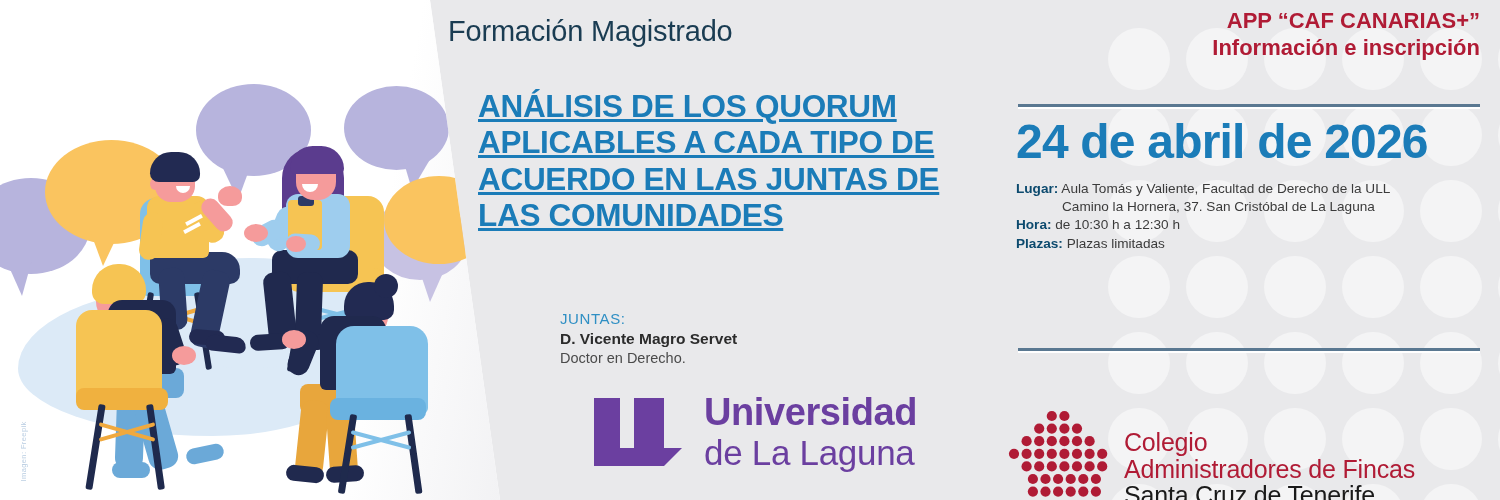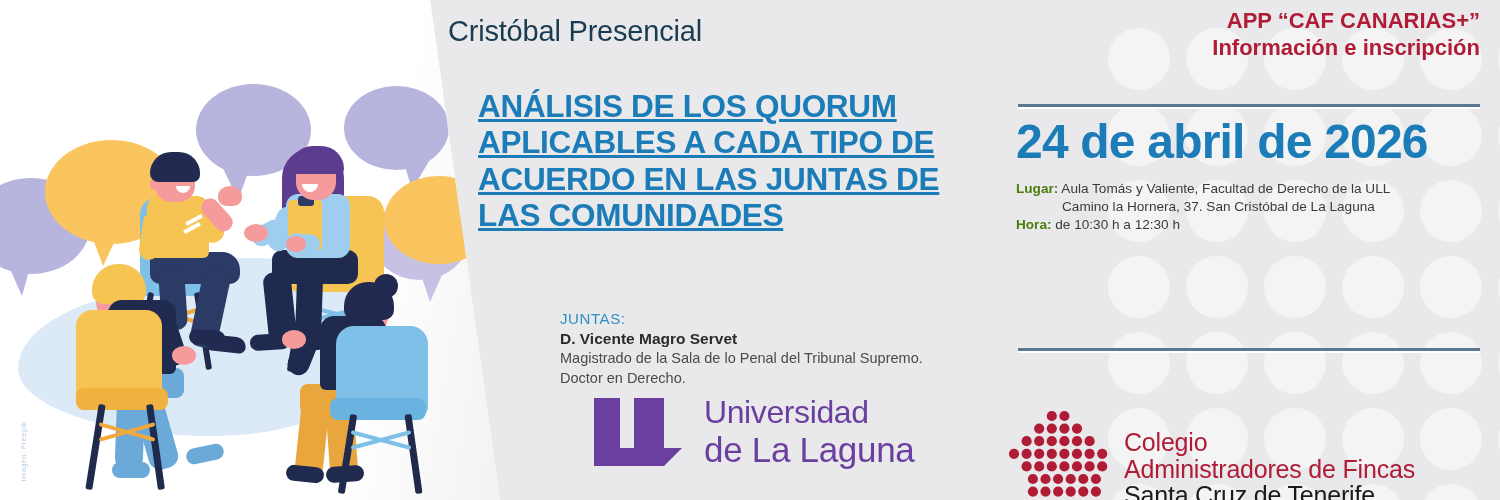--- a/index.html
+++ b/index.html
@@ -174,21 +174,21 @@
   .title div{ white-space:nowrap;text-decoration:underline; }
   .ponente-block{ position:absolute; left:130px; top:310px; width:420px; }
   .ponente-label{ color:#2f8fc4; font-size:15px; letter-spacing:.6px; }
   .ponente-name{ color:#2b2b2b; font-size:15.5px; font-weight:bold; margin-top:3px; }
   .ponente-role{ color:#4a4a4a; font-size:14.5px; line-height:1.32; margin-top:1px; }
 
   
   .ull{ position:absolute; left:160px; top:392px; display:flex; align-items:center; gap:18px; }
   .ull-mark{ width:96px; height:78px; }
   .ull-txt{ color:#6b3fa0; line-height:1.0; }
-  .ull-txt .l1{ font-size:32px; font-weight:normal; letter-spacing:-0.4px; }
+  .ull-txt .l1{ font-size:38px; font-weight:bold; letter-spacing:-0.4px; }
   .ull-txt .l2{ font-size:35px; letter-spacing:-0.3px; margin-top:4px; }
 
   
   .right{
     position:absolute; left:1000px; top:0; width:500px; height:500px;
     overflow:hidden;
   }
   .dotgrid{ position:absolute; inset:0; }
   .dotgrid i{
     position:absolute; width:62px; height:62px; border-radius:50%;
@@ -208,21 +208,21 @@
   .rule-top{ left:18px; top:104px; width:462px; }
   .rule-bot{ left:18px; top:348px; width:462px; }
 
   .date{
     position:absolute; left:16px; top:114px;
     color:#1b7cb8; font-weight:bold; font-size:48px; letter-spacing:-0.8px;
   }
 
   .details{ position:absolute; left:16px; top:180px; width:478px; }
   .drow{ font-size:13.6px; color:#3b3b3b; line-height:1.34; }
-  .drow b{ color:#4d7c0f; font-weight:bold; }
+  .drow b{ color:#0c4a6e; font-weight:bold; }
   .dcont{ display:block; padding-left:46px; }
   .dcont2{ display:block; padding-left:76px; }
 
   
   .caf{ position:absolute; left:8px; top:404px; display:flex; align-items:flex-end; gap:12px; }
   .caf-mark{ width:104px; height:100px; margin-top:4px; }
   .caf-txt{ line-height:1.05; }
   .caf-txt .c1{ color:#b01b35; font-size:25px; letter-spacing:-0.2px; }
   .caf-txt .c2{ color:#b01b35; font-size:25px; letter-spacing:-0.2px; }
   .caf-txt .c3{ color:#1a1a1a; font-size:25px; letter-spacing:-0.2px; }
@@ -337,33 +337,32 @@
     <div class="fig leg pd-leg1"></div>
     <div class="fig leg pd-leg2"></div>
     <div class="fig cross pd-cross1"></div>
     <div class="fig cross pd-cross2"></div>
 
     <div class="credit">Imagen: Freepik</div>
   </div>
 
   <div class="mid">
 
-    <div class="kicker">Cristóbal Presencial</div>
+    <div class="kicker">Formación Magistrado</div>
 
     <div class="title">
       <div>ANÁLISIS DE LOS QUORUM</div>
       <div>APLICABLES A CADA TIPO DE</div>
       <div>ACUERDO EN LAS JUNTAS DE</div>
       <div>LAS COMUNIDADES</div>
     </div>
 
     <div class="ponente-block">
       <div class="ponente-label">JUNTAS:</div>
       <div class="ponente-name">D. Vicente Magro Servet</div>
-      <div class="ponente-role">Magistrado de la Sala de lo Penal del Tribunal Supremo.</div>
       <div class="ponente-role">Doctor en Derecho.</div>
     </div>
 
     <div class="ull">
       <svg class="ull-mark" viewBox="0 0 96 78">
         <path d="M4 6 L30 6 L30 56 L44 56 L44 6 L74 6 L74 56 L92 56 L74 74 L4 74 Z" fill="#6b3fa0"></path>
         <path d="M4 6 L30 6 L30 56 L4 56 Z" fill="#6b3fa0"></path>
       </svg>
       <div class="ull-txt">
         <div class="l1">Universidad</div>
@@ -424,20 +423,21 @@
         <div>Información e inscripción</div>
       </div>
 
       <div class="rule rule-top"></div>
 
       <div class="date">24 de abril de 2026</div>
 
       <div class="details" id="details">
           <div class="drow"><b>Lugar:</b><span> Aula Tomás y Valiente, Facultad de Derecho de la ULL</span><span class="dcont">Camino la Hornera, 37. San Cristóbal de La Laguna</span></div>
           <div class="drow"><b>Hora:</b><span> de 10:30 h a 12:30 h</span></div>
+          <div class="drow"><b>Plazas:</b><span> Plazas limitadas</span></div>
         </div>
 
       <div class="rule rule-bot"></div>
 
       <div class="caf">
         <svg class="caf-mark" viewBox="0 0 104 100">
           <g fill="#b01b35" id="cafdots">
               <circle cx="43.8" cy="8" r="5.1"></circle>
               <circle cx="56.4" cy="8" r="5.1"></circle>
               <circle cx="31.2" cy="20.6" r="5.1"></circle>

